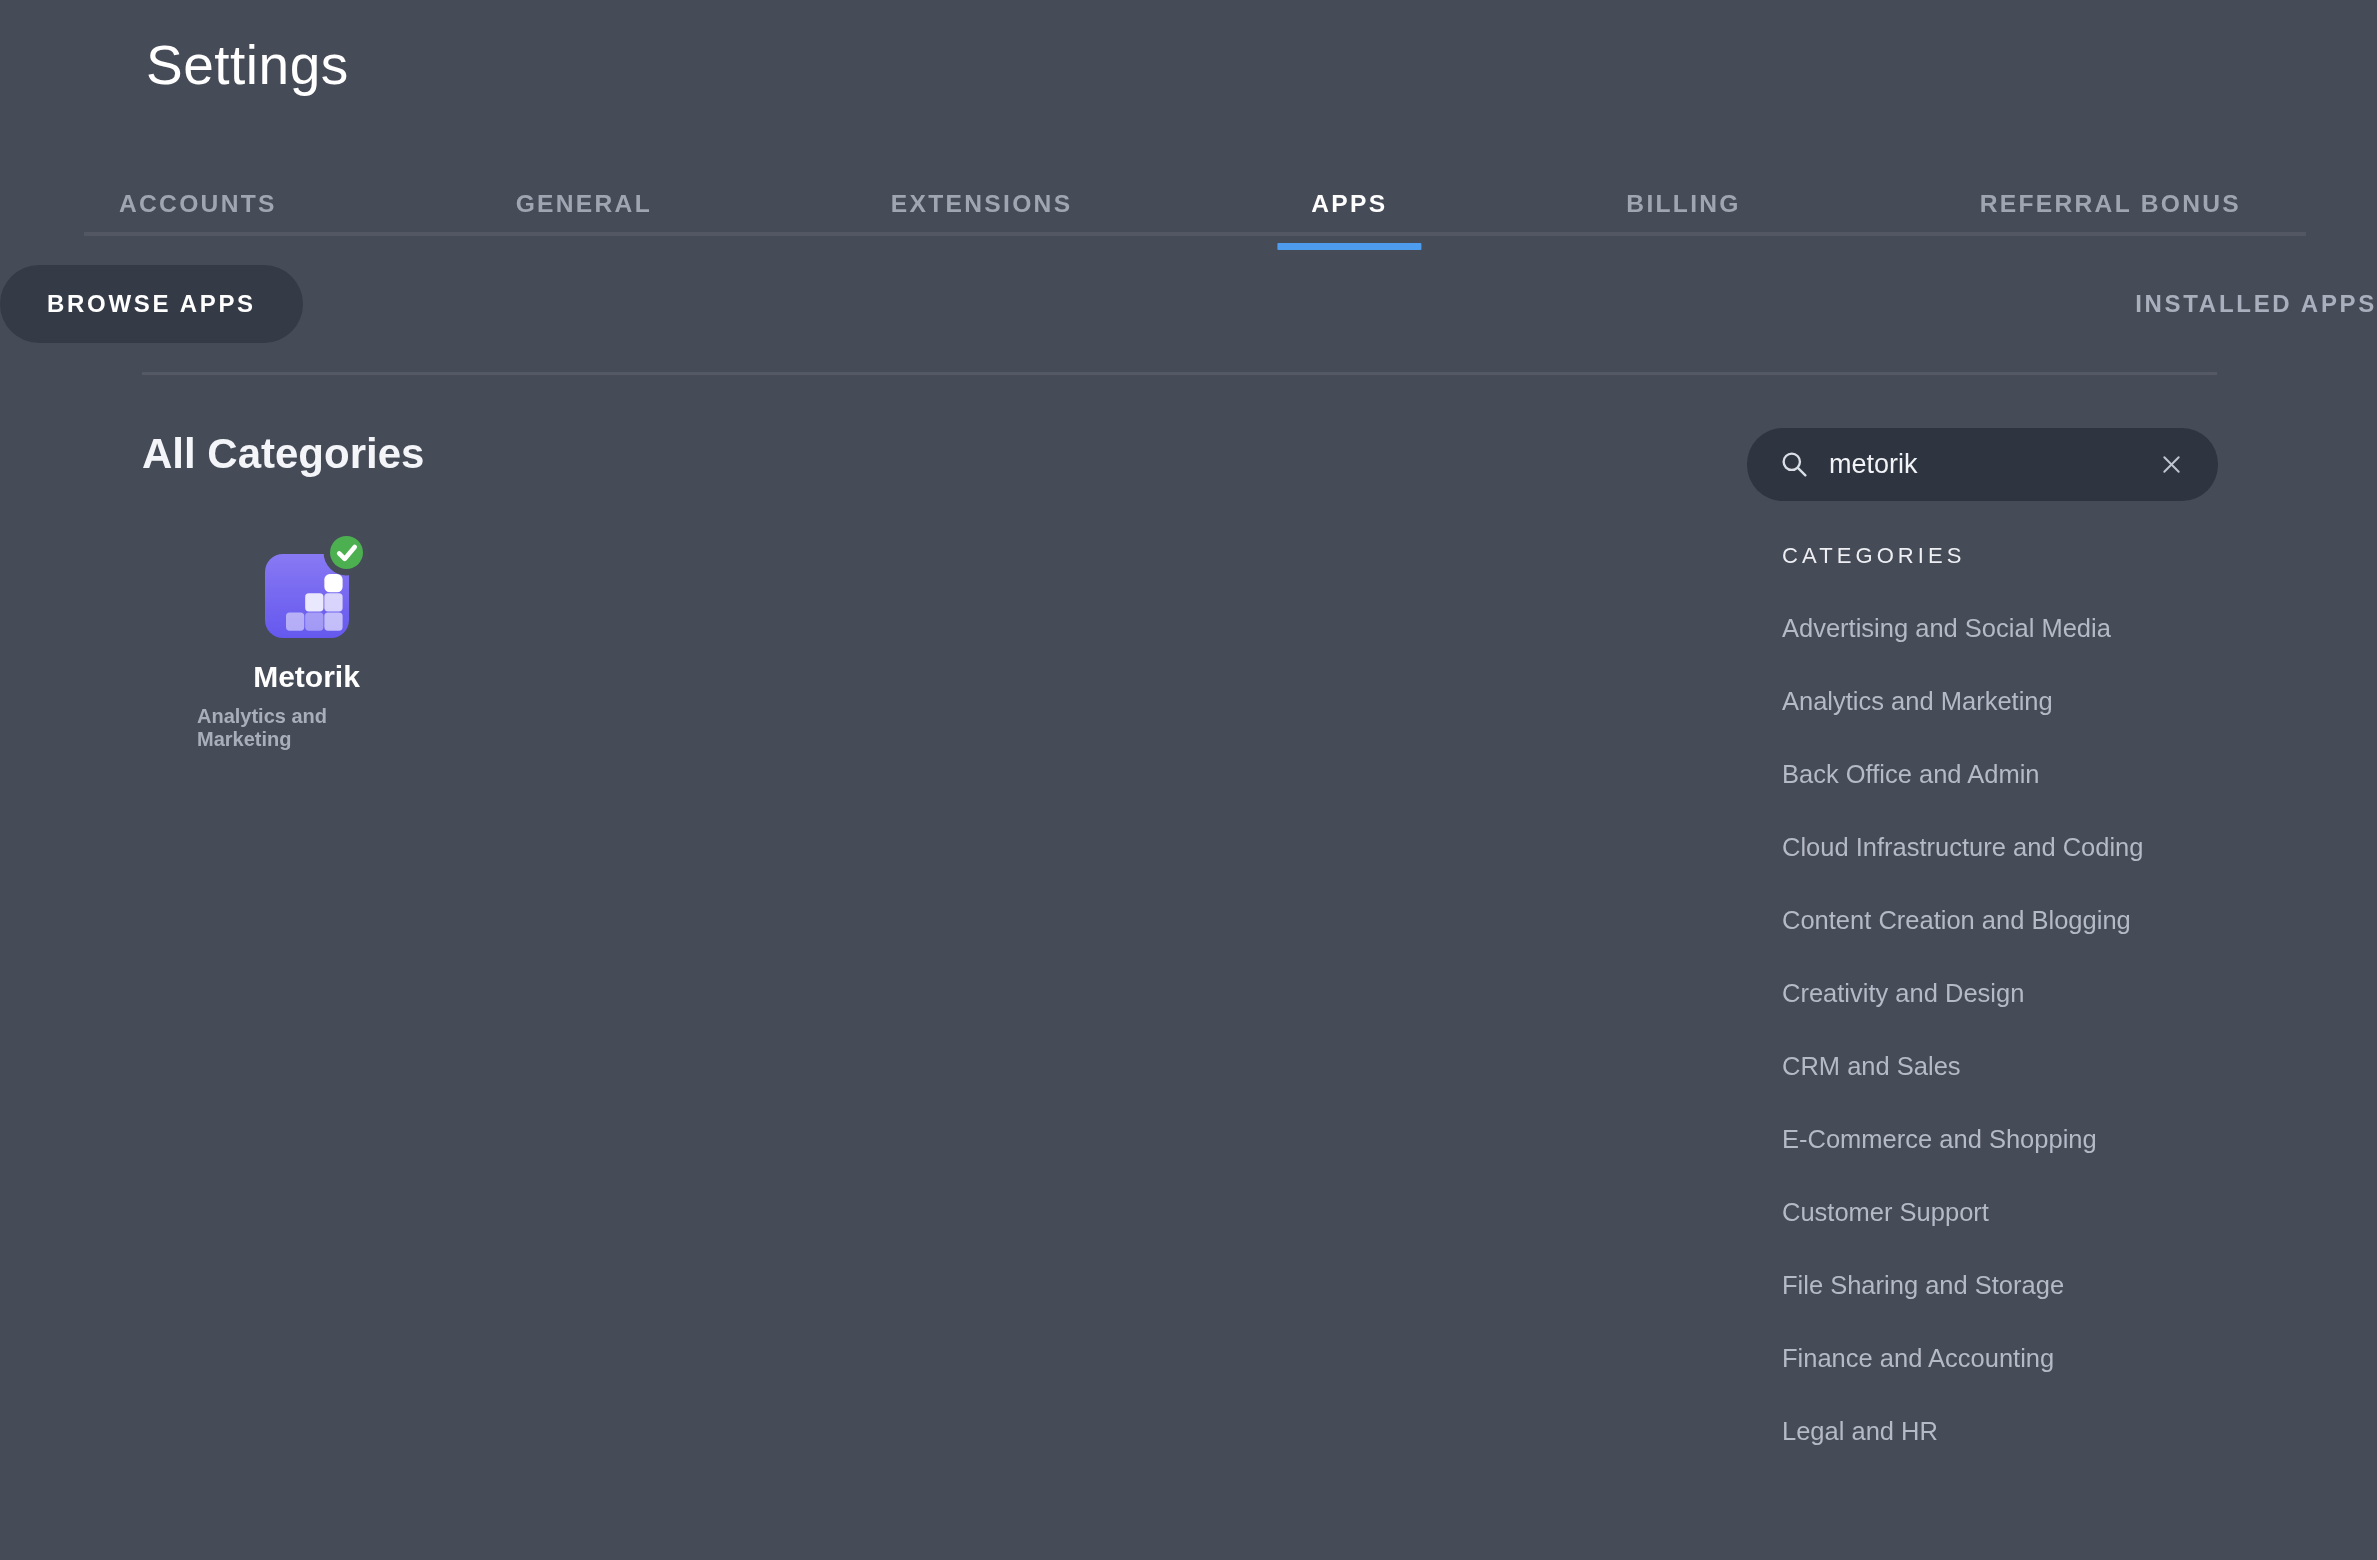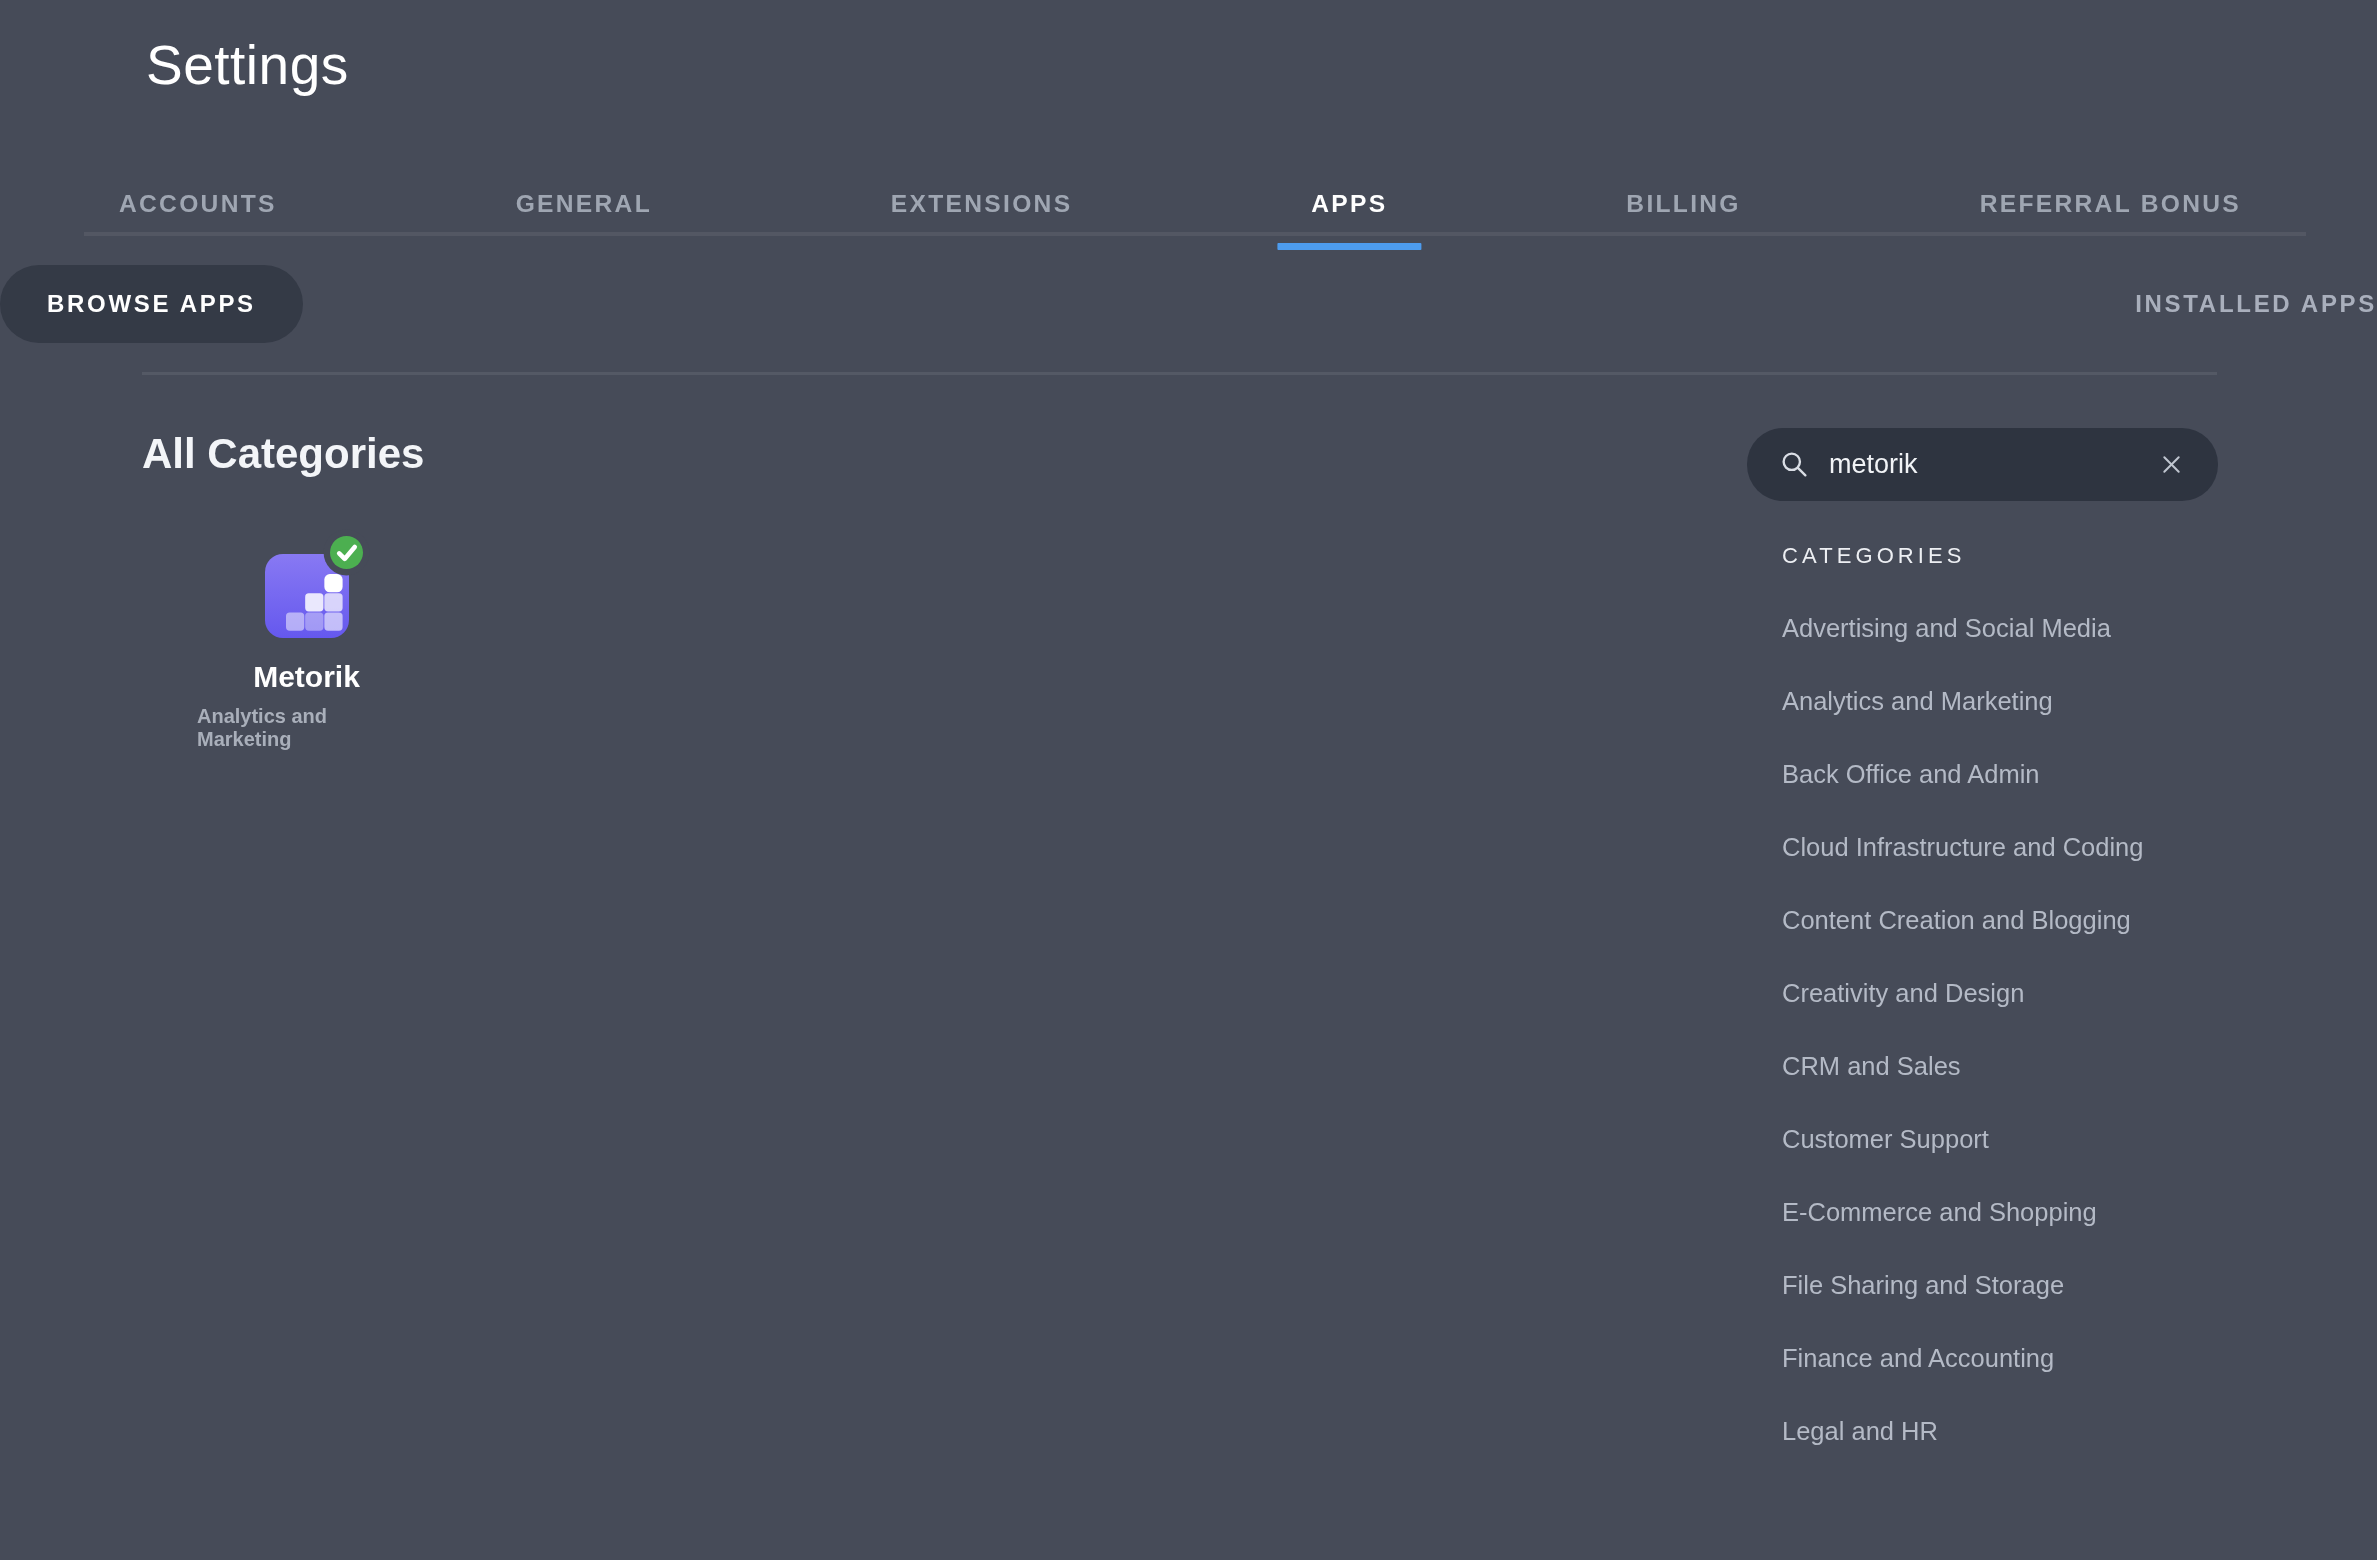--- a/index.html
+++ b/index.html
@@ -182,24 +182,24 @@
     <div class="cat-row">
         <div class="cat-item">Content Creation and Blogging</div>
       </div>
     <div class="cat-row">
         <div class="cat-item">Creativity and Design</div>
       </div>
     <div class="cat-row">
         <div class="cat-item">CRM and Sales</div>
       </div>
     <div class="cat-row">
+        <div class="cat-item">E-Commerce and Shopping</div>
+      </div>
+    <div class="cat-row">
         <div class="cat-item">Customer Support</div>
-      </div>
-    <div class="cat-row">
-        <div class="cat-item">E-Commerce and Shopping</div>
       </div>
     <div class="cat-row">
         <div class="cat-item">File Sharing and Storage</div>
       </div>
     <div class="cat-row">
         <div class="cat-item">Finance and Accounting</div>
       </div>
     <div class="cat-row">
         <div class="cat-item">Legal and HR</div>
       </div>

